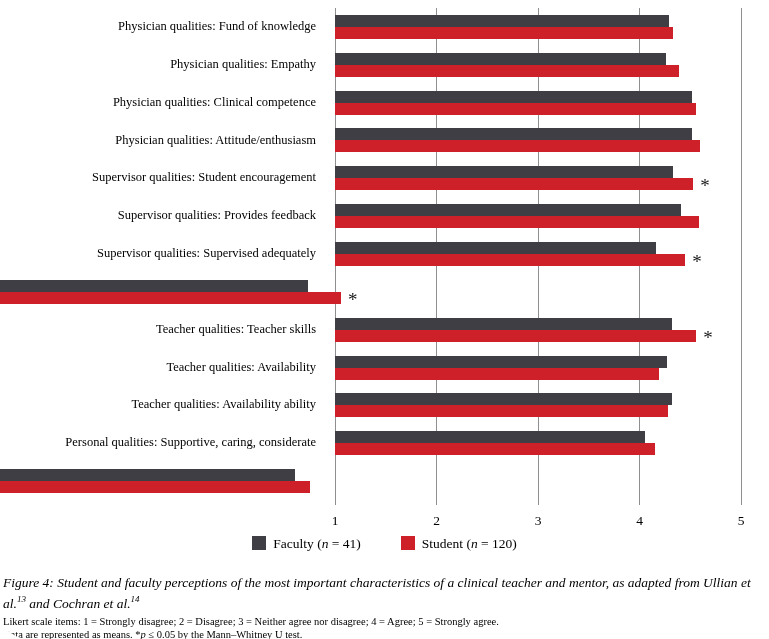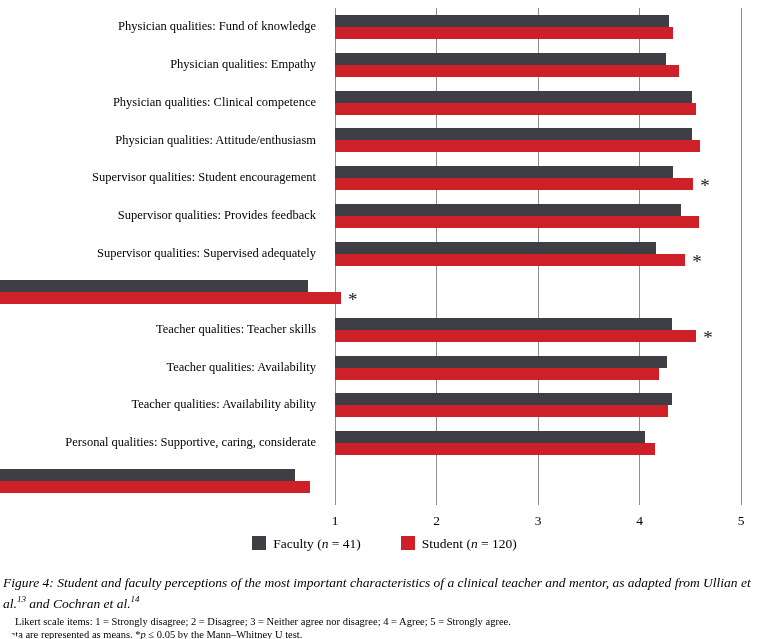--- a/index.html
+++ b/index.html
@@ -34,21 +34,21 @@
   .legend {
     position: absolute; left: 0; top: 536px; width: 769px;
     display: flex; justify-content: center; align-items: center; gap: 40px;
   }
   .legend-item { display: flex; align-items: flex-start; font-size: 13.5px; }
   .swatch { width: 14px; height: 14px; margin-right: 7px; display: inline-block; }
   .caption { position: absolute; left: 3px; top: 574px; width: 763px; }
   .cap-title { font-style: italic; font-size: 13.5px; line-height: 17px; }
   .cap-title sup { font-size: 9px; }
   .cap-note { font-size: 10.5px; line-height: 13.5px; }
-  .cap-note.first { margin-top: 3px; margin-left: 12px; }
+  .cap-note.first { margin-top: 3px; }
 </style>
 </head>
 <body>
 
 <div class="figure">
 
   <div class="chart-area">
     <div class="grid-layer" id="grid-layer">
         <div class="gridline" style="left: calc(0% - 0.5px); background: rgb(143, 143, 143);"></div>
         <div class="gridline" style="left: calc(25% - 0.5px); background: rgb(143, 143, 143);"></div>

